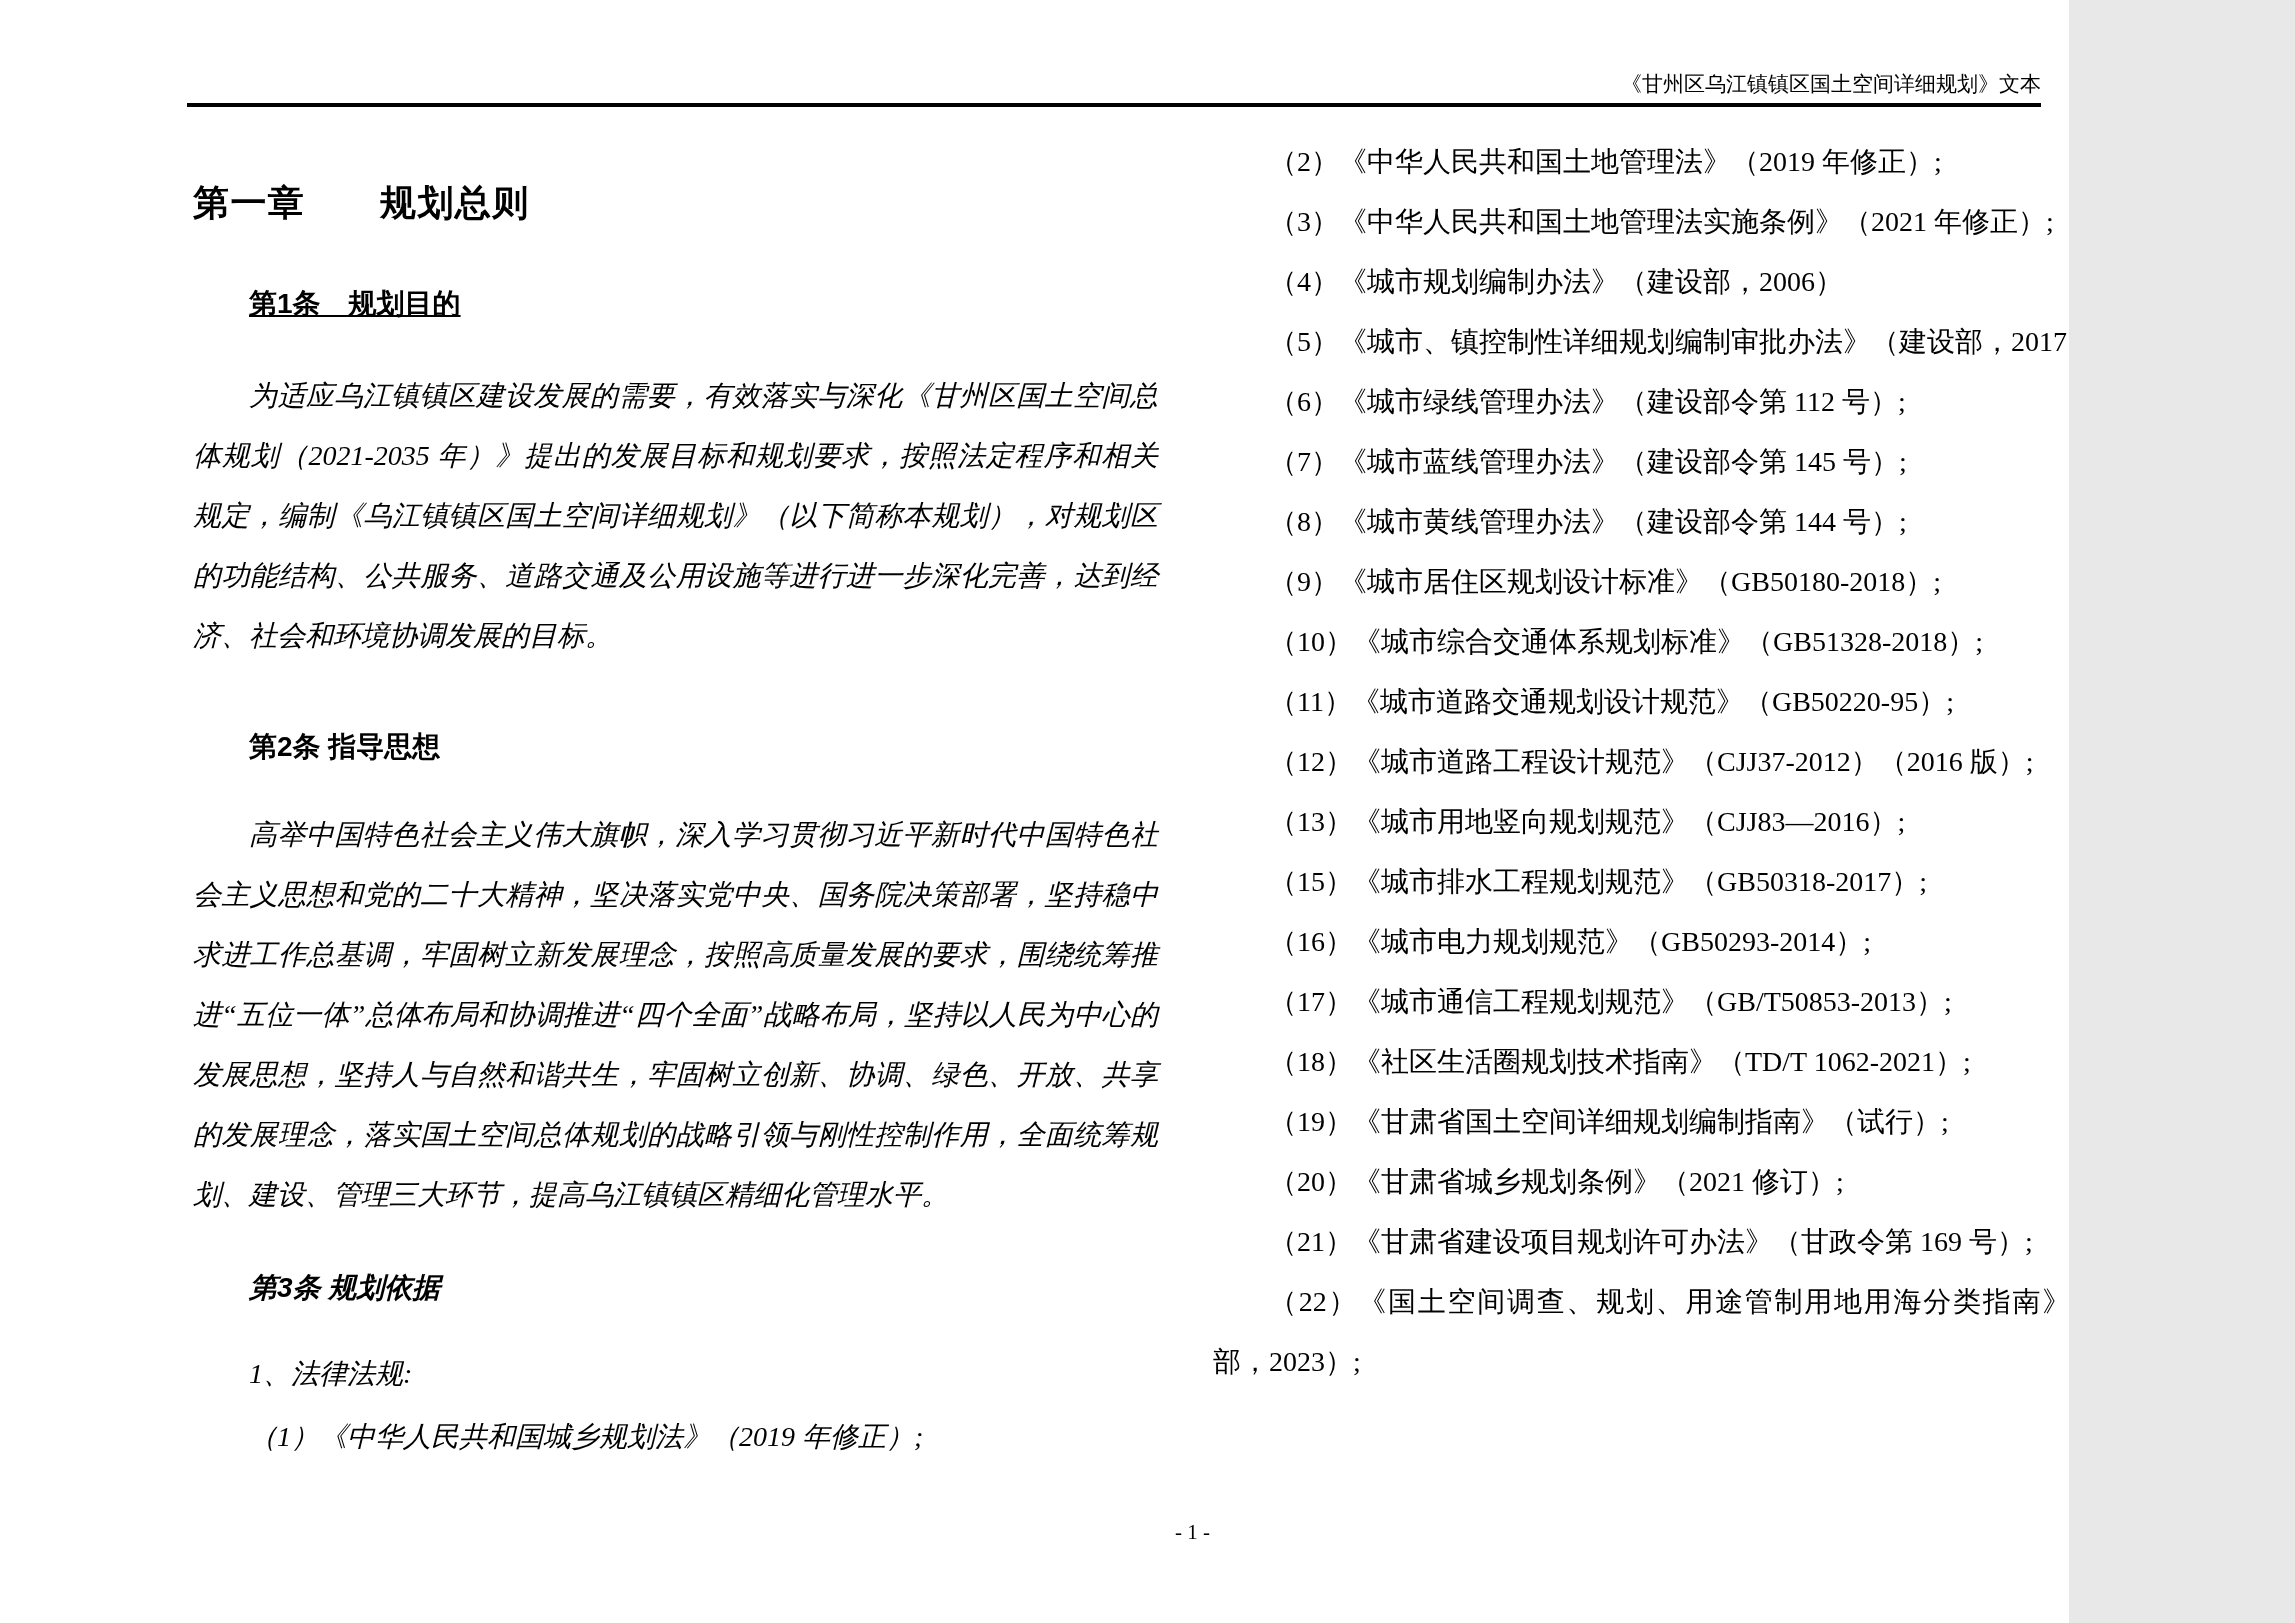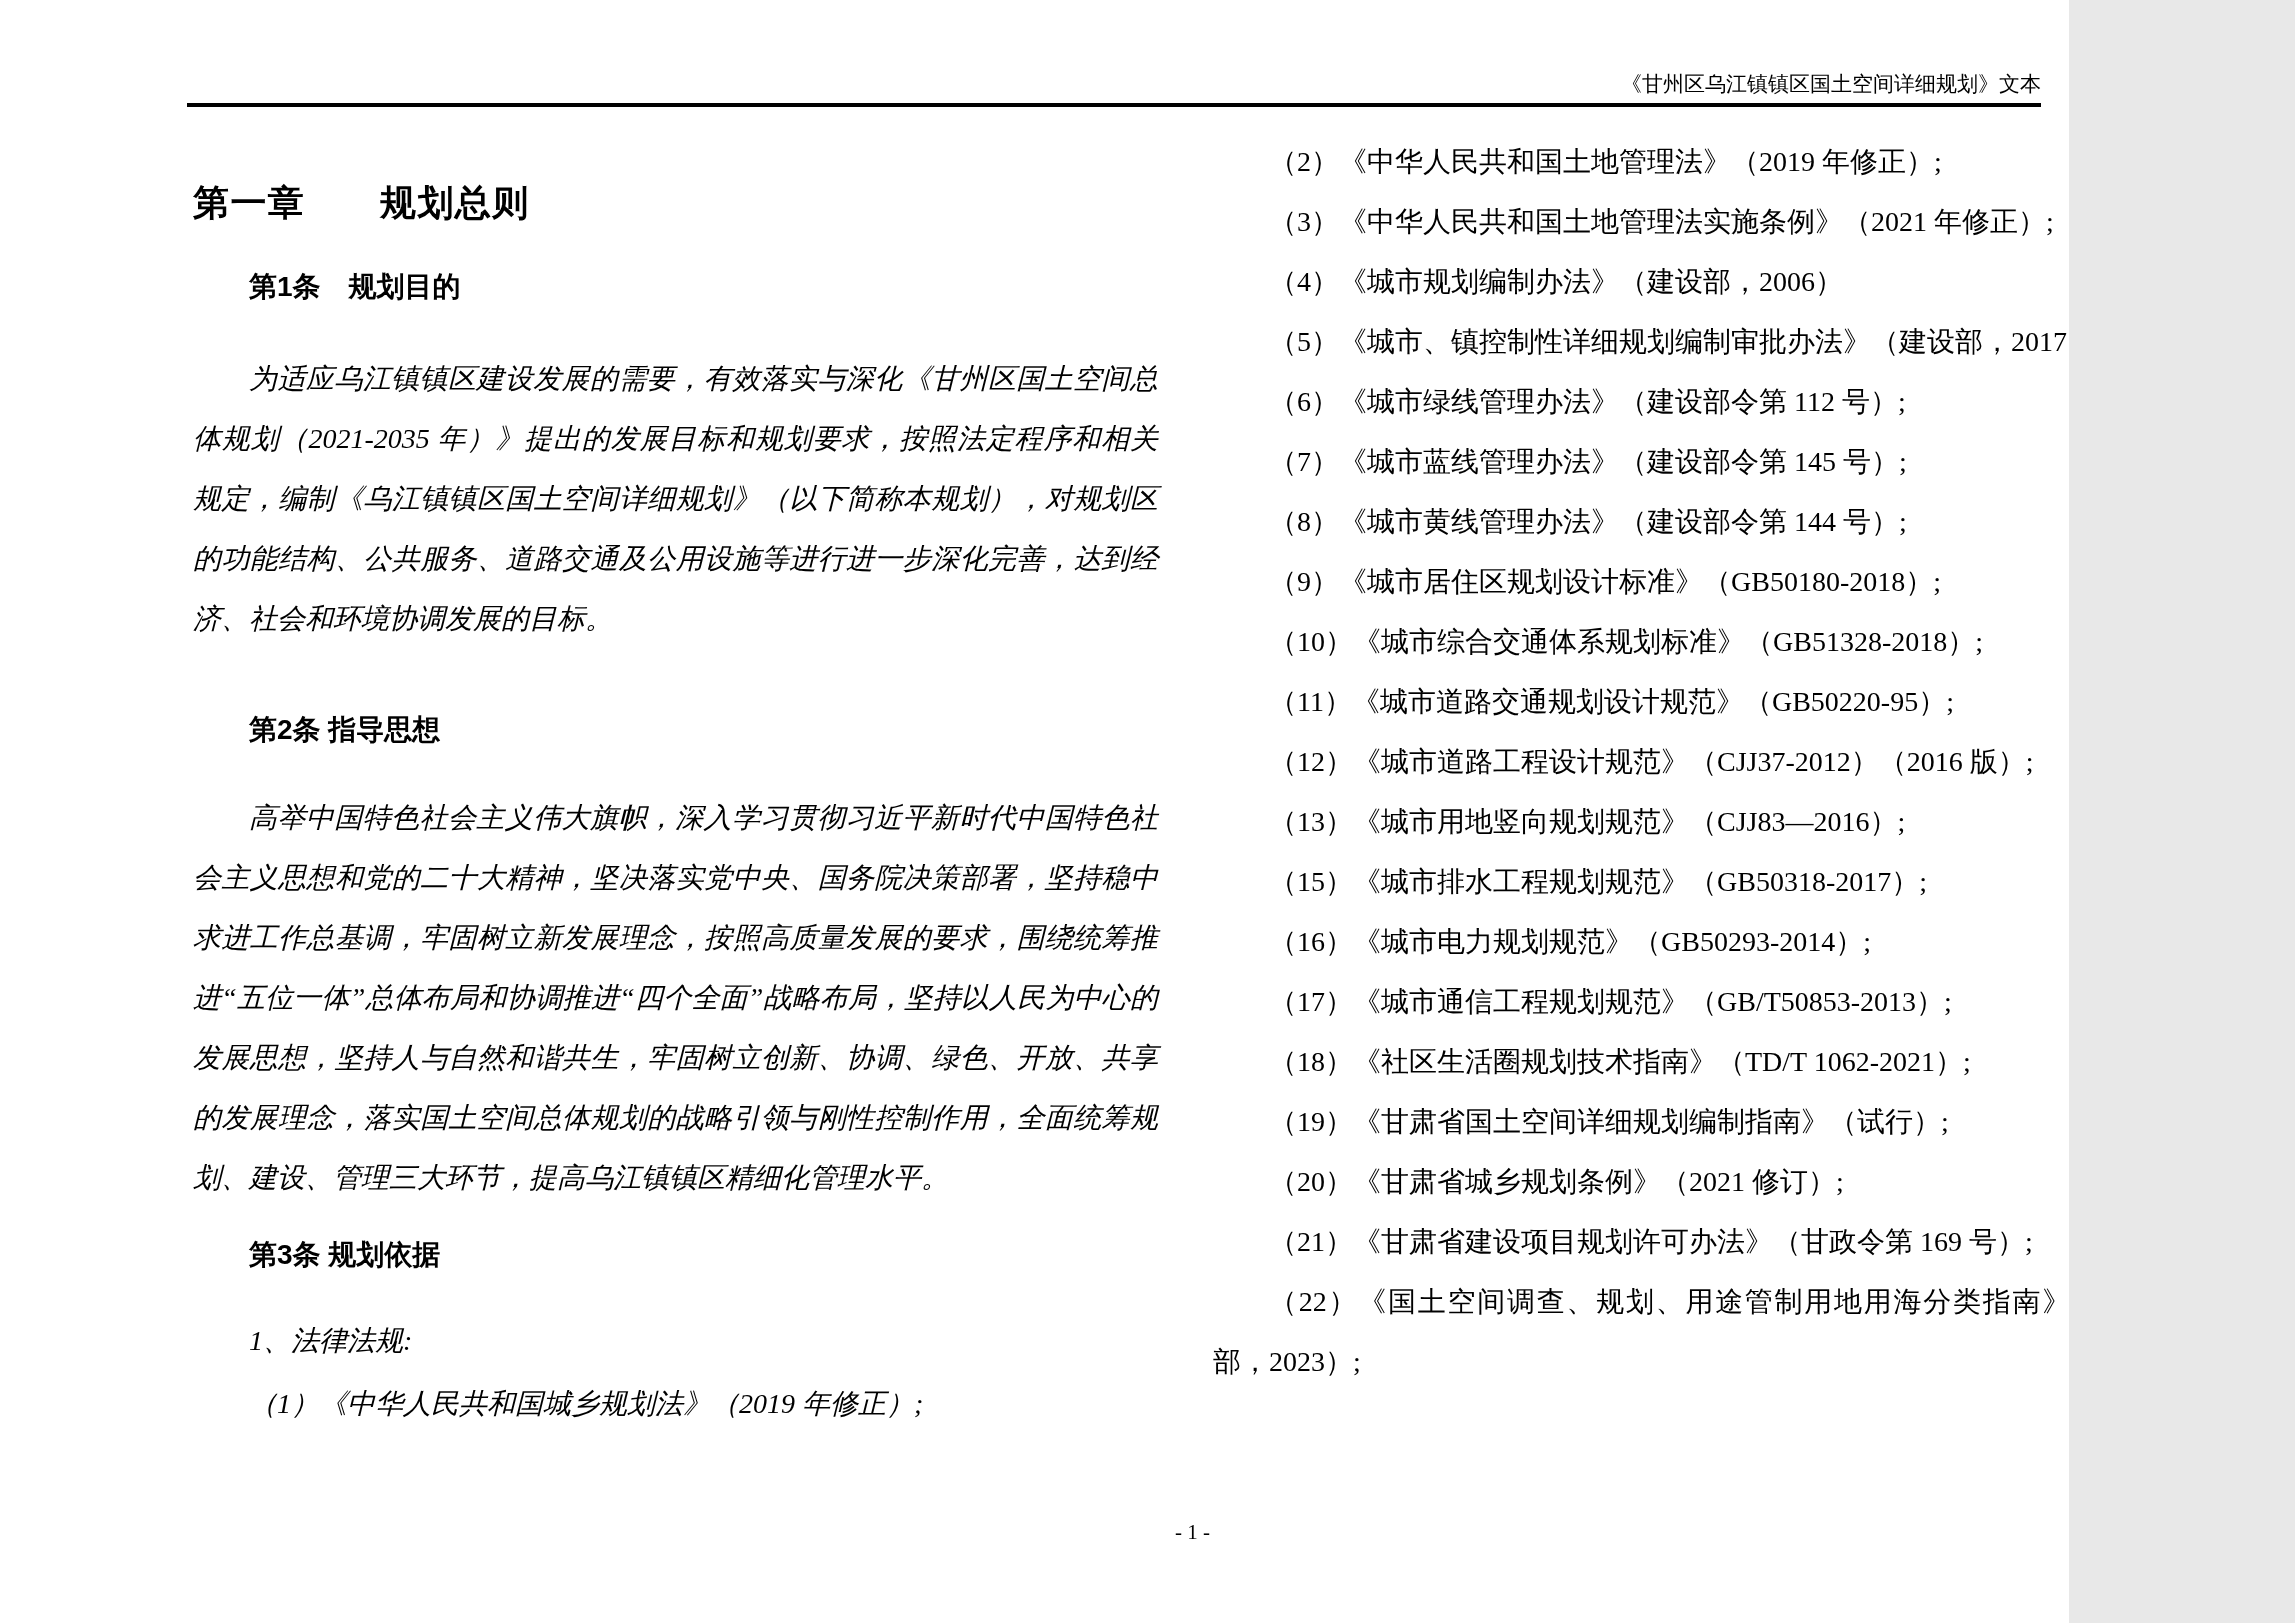--- a/index.html
+++ b/index.html
@@ -32,23 +32,23 @@
     font-size:36px;line-height:50px;
     letter-spacing:1.4px;
   }
   .article-heading{
     margin:0;
     font-family:"Liberation Sans","DejaVu Sans",sans-serif;
     font-weight:bold;
     font-size:28px;line-height:33px;
     text-indent:2em;
   }
-  .article-heading.a1{margin-top:42px;}
+  .article-heading.a1{margin-top:59px;text-decoration:underline;}
   .article-heading.a2{margin-top:64px;}
-  .article-heading.a3{margin-top:30px;}
+  .article-heading.a3{margin-top:46px;font-style:italic;}
   .body-par{
     margin:0;
     line-height:60px;
     text-align:justify;
     text-indent:2em;
     font-style:italic;
   }
   .par1{margin-top:46px;}
   .par2{margin-top:42px;}
   .list-intro{margin-top:40px;}

